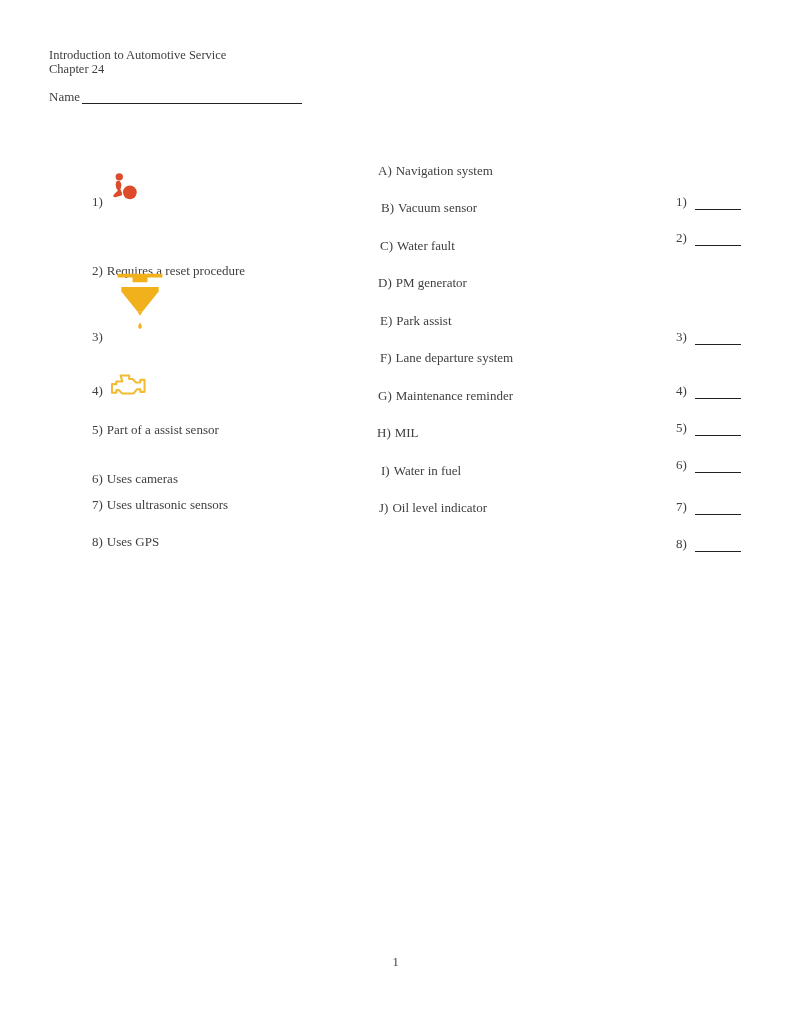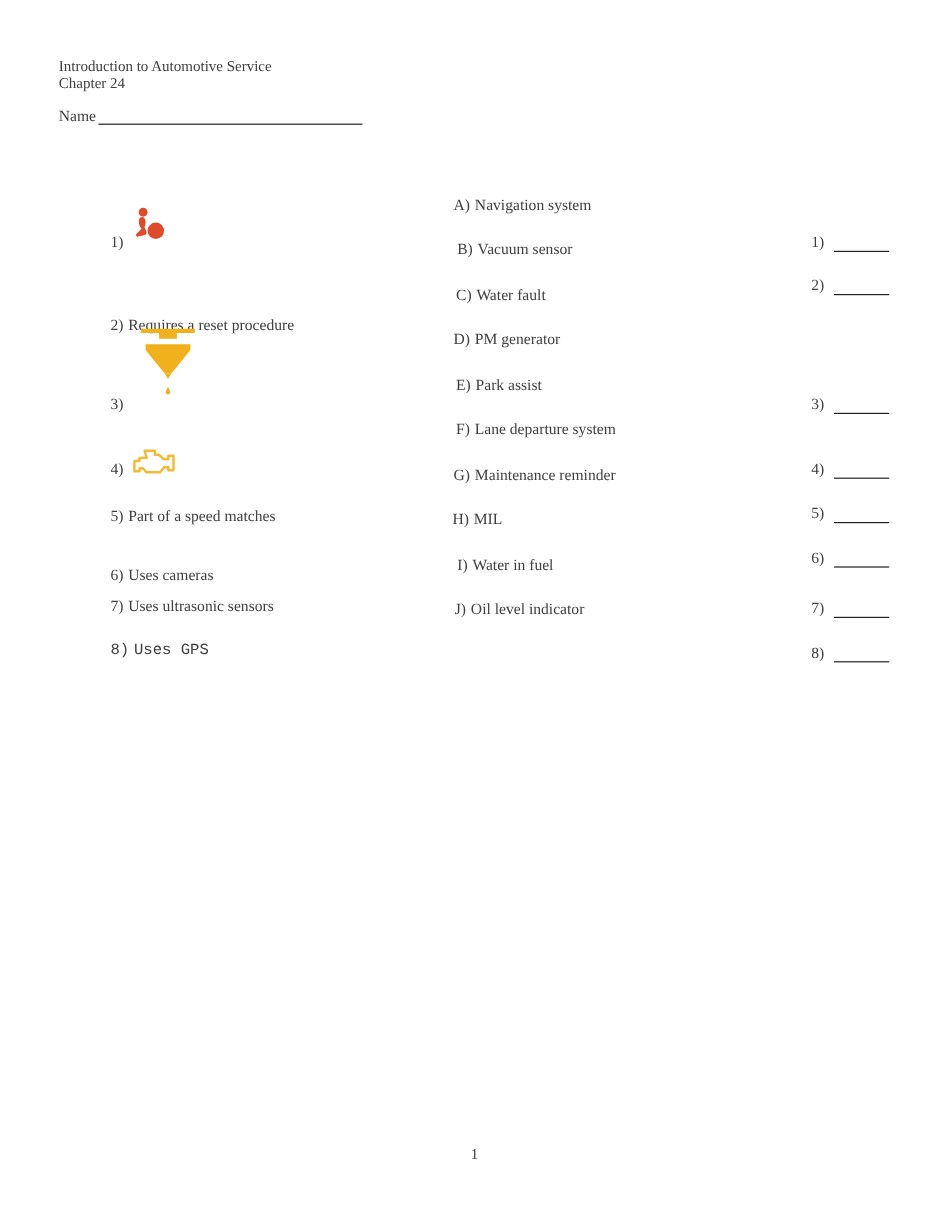--- a/index.html
+++ b/index.html
@@ -92,29 +92,29 @@
   <div class="abs icon-wrap" style="left:110px; top:373px;">
     <svg width="40" height="24" viewBox="0 0 46 28">
       <path d="M12 3 h10 v4 h4 l4 4 h5 v-3 h5 v14 h-5 v-3 h-4 l-4 5 H14 l-4 -4 H7 v3 H2 V13 h5 v-3 h7 z" fill="none" stroke="#f2bb33" stroke-width="2.4" stroke-linejoin="round"></path>
     </svg>
   </div>
   <div class="abs item" style="left:92px; top:383px;">
     <span class="num">4)</span><span></span>
   </div>
 
   <div class="abs item" style="left:92px; top:422px;">
-    <span class="num">5)</span><span>Part of a speed matches</span>
+    <span class="num">5)</span><span>Part of a assist sensor</span>
   </div>
   <div class="abs item" style="left:92px; top:459px;margin-top:12px;">
     <span class="num">6)</span><span>Uses cameras</span>
   </div>
   <div class="abs item" style="left:92px; top:497px;">
     <span class="num">7)</span><span>Uses ultrasonic sensors</span>
   </div>
-  <div class="abs item" style="left:92px; top:534px;font-family:Liberation Mono, monospace;">
+  <div class="abs item" style="left:92px; top:534px;">
     <span class="num">8)</span><span>Uses GPS</span>
   </div>
 
   <div class="abs opt" style="left:378px; top:163px;">
     <span class="letter">A)</span><span>Navigation system</span>
   </div>
   <div class="abs opt" style="left:381px; top:200px;">
     <span class="letter">B)</span><span>Vacuum sensor</span>
   </div>
   <div class="abs opt" style="left:380px; top:238px;">

